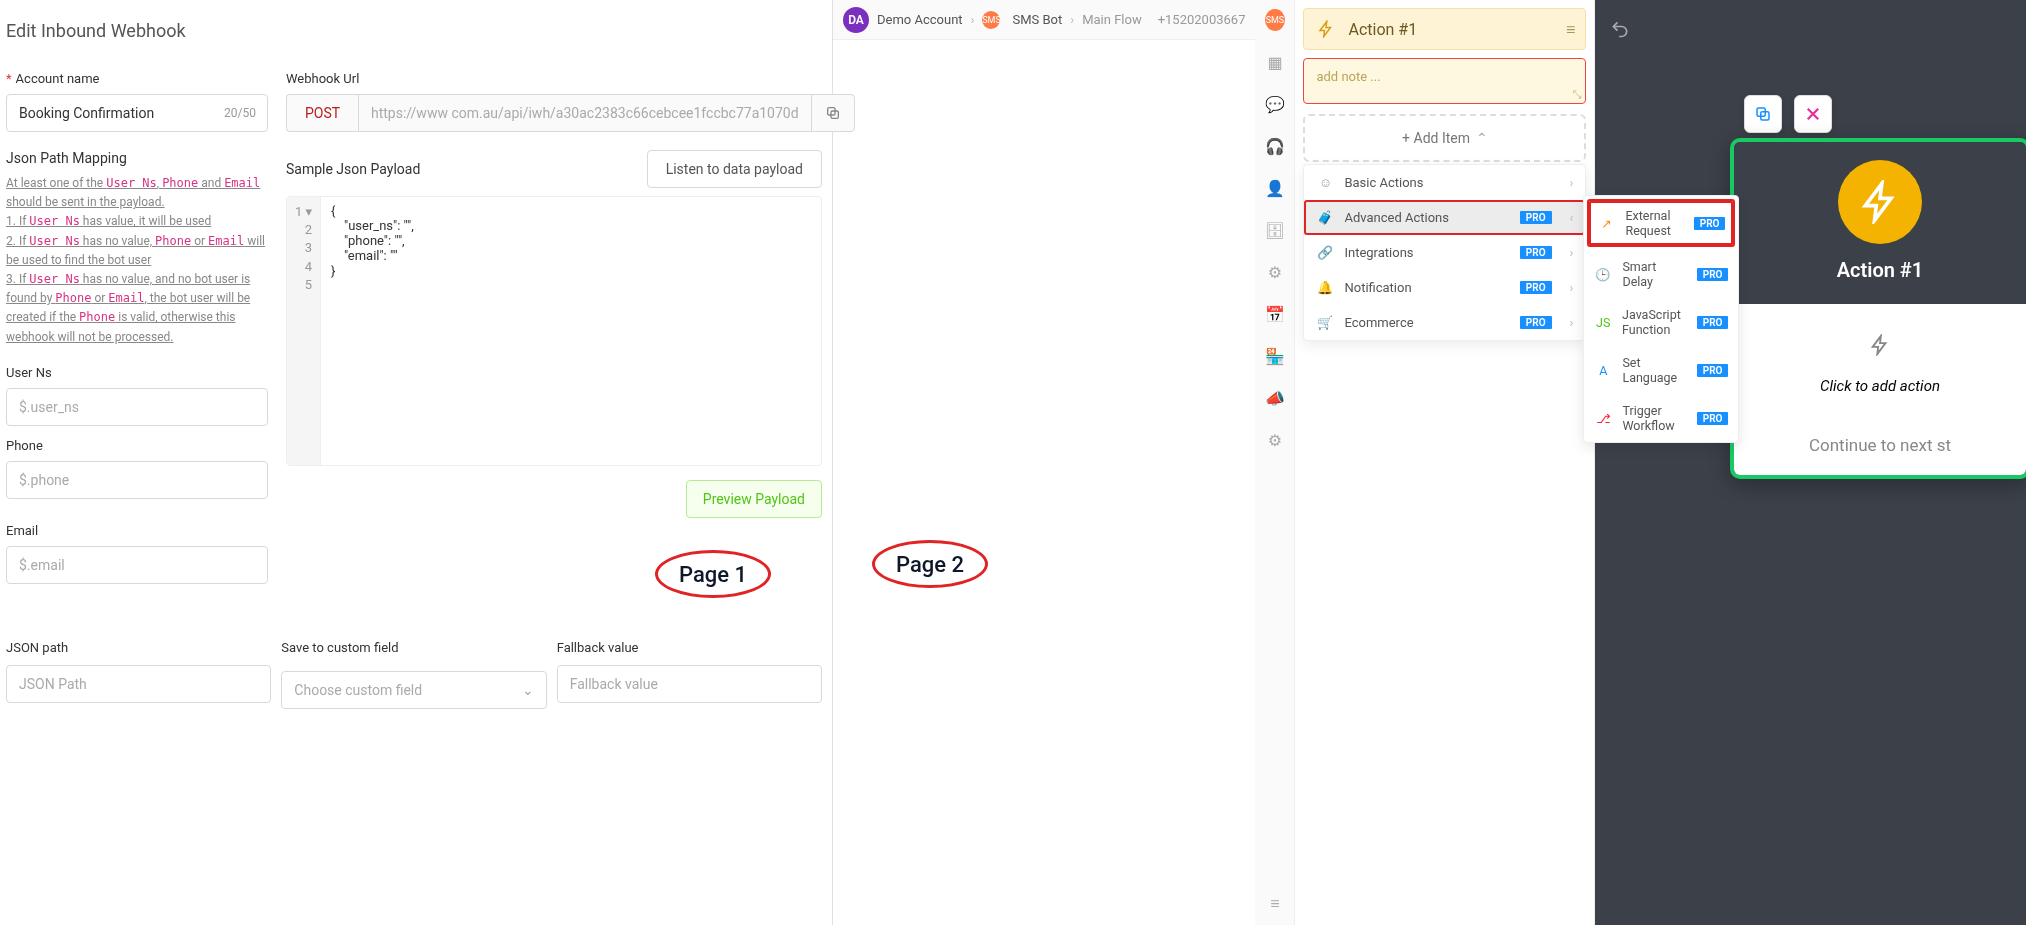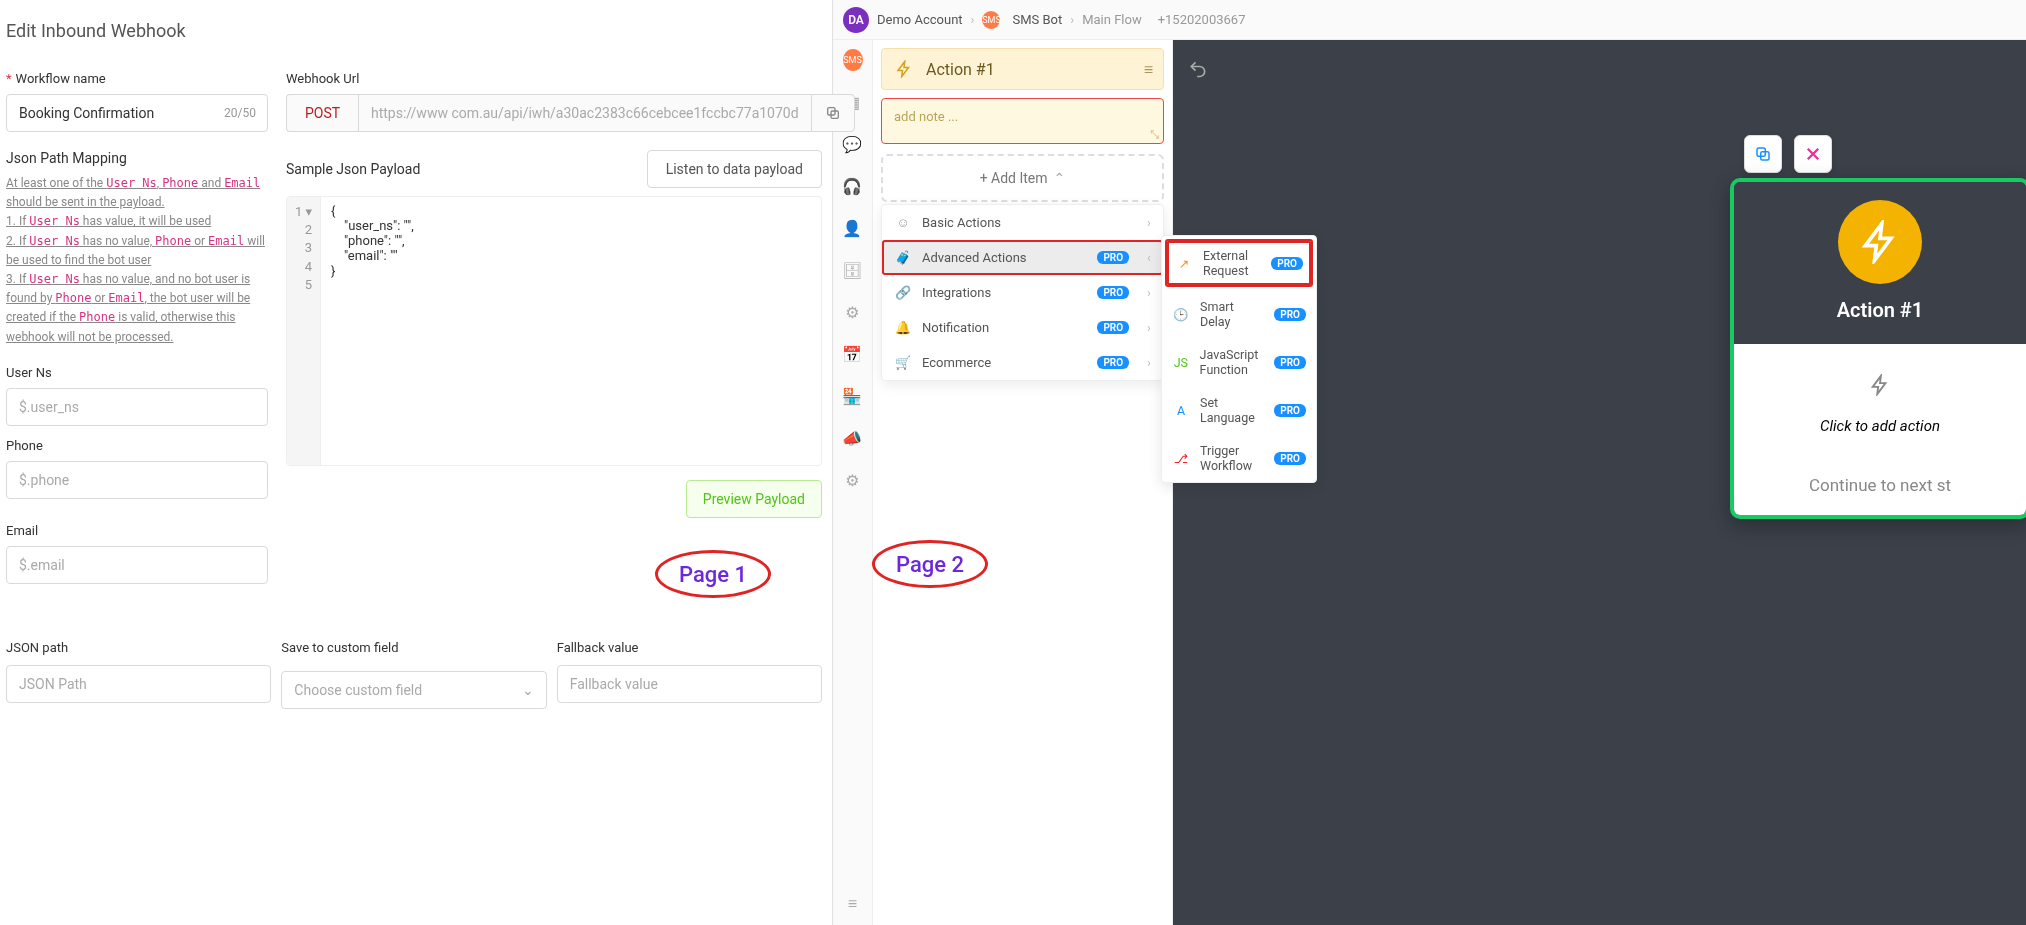--- a/index.html
+++ b/index.html
@@ -44,21 +44,21 @@
 .json-path-row .jcol { flex: 1; }
 .select-like { border: 1px solid #d9d9d9; border-radius: 4px; padding: 10px 12px; font-size: 14px; color: #aaa; display: flex; justify-content: space-between; align-items: center; cursor: pointer; background: #fff; margin-top: 6px; }
 
 .footer { position: absolute; bottom: 0; left: 0; right: 0; border-top: 1px solid #eee; padding: 14px 10px 18px 6px; display: flex; justify-content: space-between; background: #fff; }
 .btn { border-radius: 4px; padding: 9px 18px; font-size: 14px; cursor: pointer; border: 1px solid transparent; }
 .btn-danger { background: #f5222d; color: #fff; }
 .btn-default { background: #fff; border-color: #d9d9d9; color: #555; margin-right: 8px; }
 .btn-primary { background: #1890ff; color: #fff; }
 
 
-.right-page { flex: 1; height: 100%; display: flex; flex-direction: column; overflow: hidden; }
+.right-page { flex: 1; height: 100%; display: flex; flex-direction: row; overflow: hidden; }
 .topbar { height: 40px; background: #fafafa; display: flex; align-items: center; padding: 0 10px; font-size: 13px; color: #555; gap: 8px; border-bottom: 1px solid #eee; }
 .avatar { width: 26px; height: 26px; border-radius: 50%; background: #7b2fbf; color: #fff; display: flex; align-items: center; justify-content: center; font-size: 12px; font-weight: 600; }
 .crumb-sep { color: #bbb; }
 .sms-badge { width: 18px; height: 18px; border-radius: 50%; background: #ff7a45; color: #fff; font-size: 9px; display: inline-flex; align-items: center; justify-content: center; margin-right: 4px; }
 .crumb-light { color: #999; }
 
 .right-body { flex: 1; display: flex; min-height: 0; }
 .rail { width: 40px; background: #fafafa; border-right: 1px solid #eee; display: flex; flex-direction: column; align-items: center; padding-top: 10px; gap: 22px; color: #aaa; }
 .rail .rail-icon { width: 20px; height: 20px; display: flex; align-items: center; justify-content: center; font-size: 16px; cursor: pointer; }
 .rail-bottom { margin-top: auto; margin-bottom: 12px; }
@@ -73,21 +73,21 @@
 .note-box .resize { position: absolute; right: 4px; bottom: 2px; color: #c8b576; font-size: 11px; }
 .hint-box { background: #fff8e1; border: 1px solid #f0e4bd; border-radius: 4px; padding: 14px 12px; color: #8a6d1e; font-size: 13px; margin-bottom: 28px; }
 .add-item { border: 2px dashed #ddd; border-radius: 6px; padding: 14px; text-align: center; color: #777; font-size: 14px; cursor: pointer; }
 .add-item .chev { margin-left: 6px; color: #aaa; }
 
 .menu { margin-top: 2px; background: #fff; border: 1px solid #eee; border-radius: 4px; box-shadow: 0 4px 14px rgba(0,0,0,0.08); }
 .menu-row { display: flex; align-items: center; padding: 10px 12px; font-size: 13px; color: #555; cursor: pointer; position: relative; gap: 10px; }
 .menu-row.active { background: #ececec; }
 .menu-row .mi-icon { width: 18px; text-align: center; color: #999; }
 .menu-row .mi-label { flex: 1; }
-.menu-row .pro { background: #1890ff; color: #fff; font-size: 10px; padding: 1px 6px; border-radius: 6px; margin-left: 6px; text-transform: uppercase; font-weight: 600; }
+.menu-row .pro { background: #1890ff; color: #fff; font-size: 10px; padding: 1px 6px; border-radius: 1px; margin-left: 6px; text-transform: uppercase; font-weight: 600; }
 .menu-row .chev-r { color: #bbb; margin-left: 8px; }
 .menu-row.highlight-red { box-shadow: inset 0 0 0 2px #e02424; border-radius: 3px; }
 
 .submenu-wrap { position: relative; }
 .submenu { position: absolute; left: 100%; top: -2px; width: 156px; background: #fff; border: 1px solid #eee; border-radius: 4px; box-shadow: 0 4px 14px rgba(0,0,0,0.1); z-index: 5; margin-left: -2px; }
 .submenu .menu-row { padding: 9px 10px; font-size: 12.5px; }
 .submenu .menu-row.highlight-red { border: 2px solid #e02424; border-radius: 3px; margin: 3px; padding: 7px 8px; }
 .mi-color-orange { color: #fa8c16 !important; }
 .mi-color-green { color: #52c41a !important; }
 .mi-color-blue { color: #1890ff !important; }
@@ -103,36 +103,36 @@
 .node { position: absolute; top: 138px; right: -4px; width: 300px; border: 4px solid #18c964; border-radius: 10px; background: #3b4049; overflow: hidden; box-shadow: 0 6px 20px rgba(0,0,0,0.3); }
 .node-head { background: #3b4049; color: #fff; text-align: center; padding: 18px 10px 22px 10px; }
 .node-badge { width: 84px; height: 84px; border-radius: 50%; background: #f5b301; margin: 0 auto 14px auto; display: flex; align-items: center; justify-content: center; }
 .node-badge svg { width: 44px; height: 44px; color: #fff; }
 .node-title { font-size: 20px; font-weight: 600; }
 .node-body { background: #fff; padding: 30px 16px 20px 16px; text-align: center; }
 .node-body .small-bolt { color: #888; font-size: 22px; margin-bottom: 16px; }
 .node-body .hint { color: #000000; font-style: italic; font-size: 15px; margin-bottom: 40px; }
 .node-body .continue { color: #888; font-size: 17px; }
 
-.page-badge { position: absolute; border: 3px solid #e02424; border-radius: 50%/50%; width: 116px; height: 48px; display: flex; align-items: center; justify-content: center; color: #6d28d9; font-size: 22px; font-weight: 500; background: transparent; pointer-events: none; }
+.page-badge { position: absolute; border: 3px solid #e02424; border-radius: 50%/50%; width: 116px; height: 48px; display: flex; align-items: center; justify-content: center; color: #0f172a; font-size: 22px; font-weight: 500; background: transparent; pointer-events: none; }
 .page-badge.p1 { top: 550px; left: 655px; }
 .page-badge.p2 { top: 540px; left: 872px; }
 
 svg { display: block; }
 </style>
 </head>
 <body>
 
 <div class="left-page">
   <div class="left-inner">
     <div class="modal-title">Edit Inbound Webhook</div>
 
     <div class="row">
       <div class="col col-narrow">
-        <div class="field-label"><span class="req">*</span><span>Workflow name</span></div>
+        <div class="field-label"><span class="req">*</span><span>Account name</span></div>
         <div class="input-counter">
           <input class="text-input" value="Booking Confirmation" style="">
           <span class="counter">20/50</span>
         </div>
       </div>
       <div class="col col-wide">
         <div class="field-label">Webhook Url</div>
         <div class="url-group">
           <div class="url-method">POST</div>
           <div class="url-value">https://www           com.au/api/iwh/a30ac2383c66cebcee1fccbc77a1070d</div>

